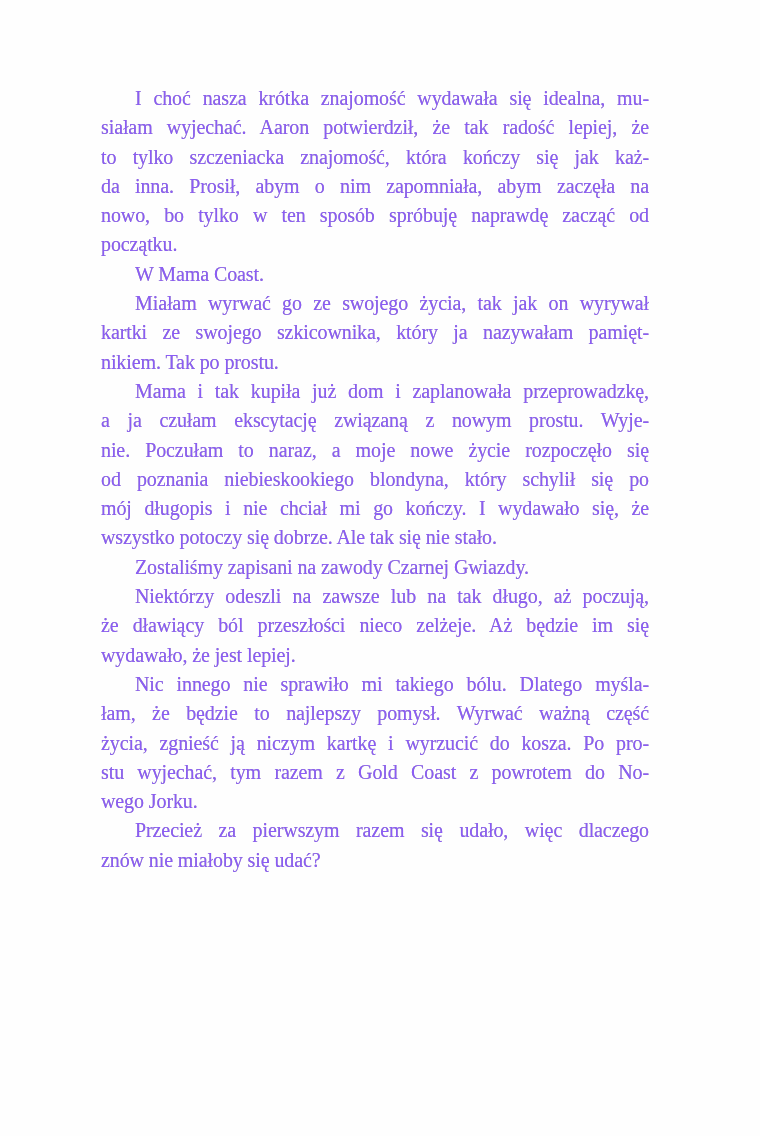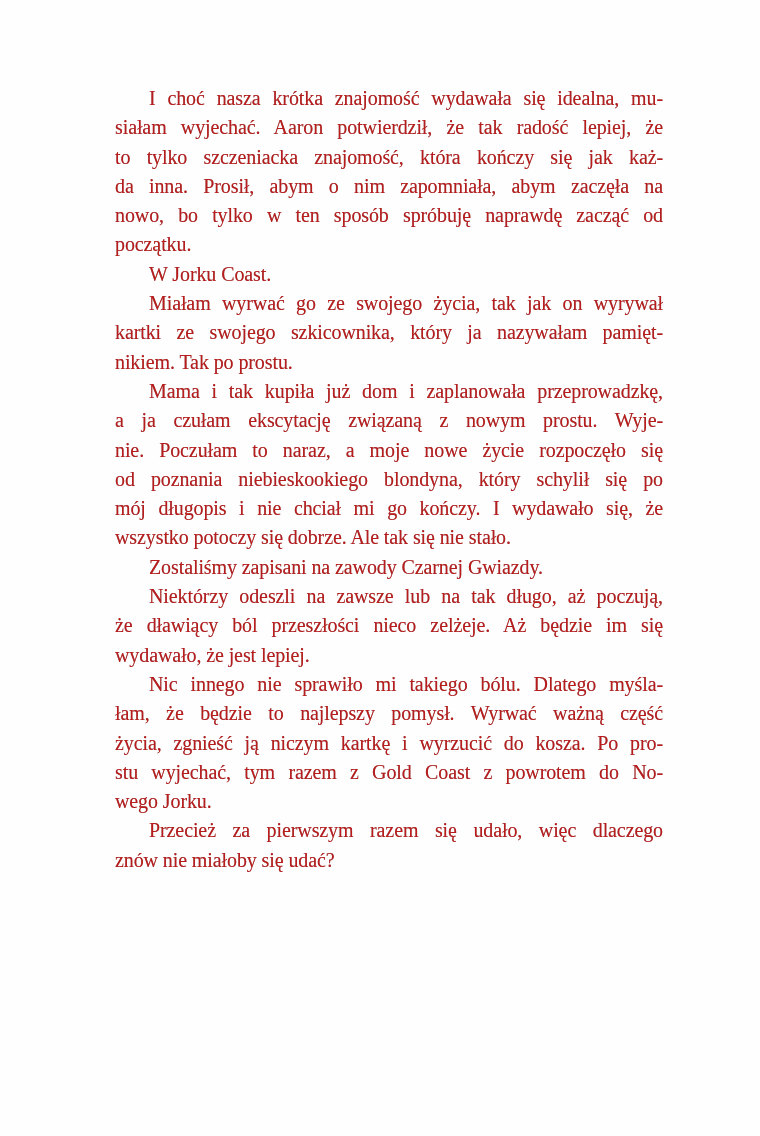--- a/index.html
+++ b/index.html
@@ -13,27 +13,27 @@
     overflow: hidden;
   }
   .page {
     position: relative;
     width: 760px;
     height: 1136px;
     background: #fefefe;
   }
   .text-block {
     position: absolute;
-    left: 115px;
+    left: 101px;
     top: 84px;
     width: 548px;
     font-family: "Liberation Serif", "DejaVu Serif", serif;
     font-size: 20px;
     line-height: 29.3px;
-    color: #b91c1c;
+    color: #8b5cf6;
     letter-spacing: -0.1px;
     text-shadow: 0 0 0.5px rgba(90, 90, 90, 0.55);
   }
   .para {
     margin: 0;
   }
   .line {
     text-align: justify;
     text-align-last: justify;
     white-space: normal;
@@ -54,21 +54,21 @@
   <div class="text-block">
       <div class="para">
         <div class="line first">I choć nasza krótka znajomość wydawała się idealna, mu-</div>
         <div class="line">siałam wyjechać. Aaron potwierdził, że tak radość lepiej, że</div>
         <div class="line">to tylko szczeniacka znajomość, która kończy się jak każ-</div>
         <div class="line">da inna. Prosił, abym o nim zapomniała, abym zaczęła na</div>
         <div class="line">nowo, bo tylko w ten sposób spróbuję naprawdę zacząć od</div>
         <div class="line last">początku.</div>
       </div>
       <div class="para">
-        <div class="line first last">W Jorku Coast.</div>
+        <div class="line first last">W Mama Coast.</div>
       </div>
       <div class="para">
         <div class="line first">Miałam wyrwać go ze swojego życia, tak jak on wyrywał</div>
         <div class="line">kartki ze swojego szkicownika, który ja nazywałam pamięt-</div>
         <div class="line last">nikiem. Tak po prostu.</div>
       </div>
       <div class="para">
         <div class="line first">Mama i tak kupiła już dom i zaplanowała przeprowadzkę,</div>
         <div class="line">a ja czułam ekscytację związaną z nowym prostu. Wyje-</div>
         <div class="line">nie. Poczułam to naraz, a moje nowe życie rozpoczęło się</div>

